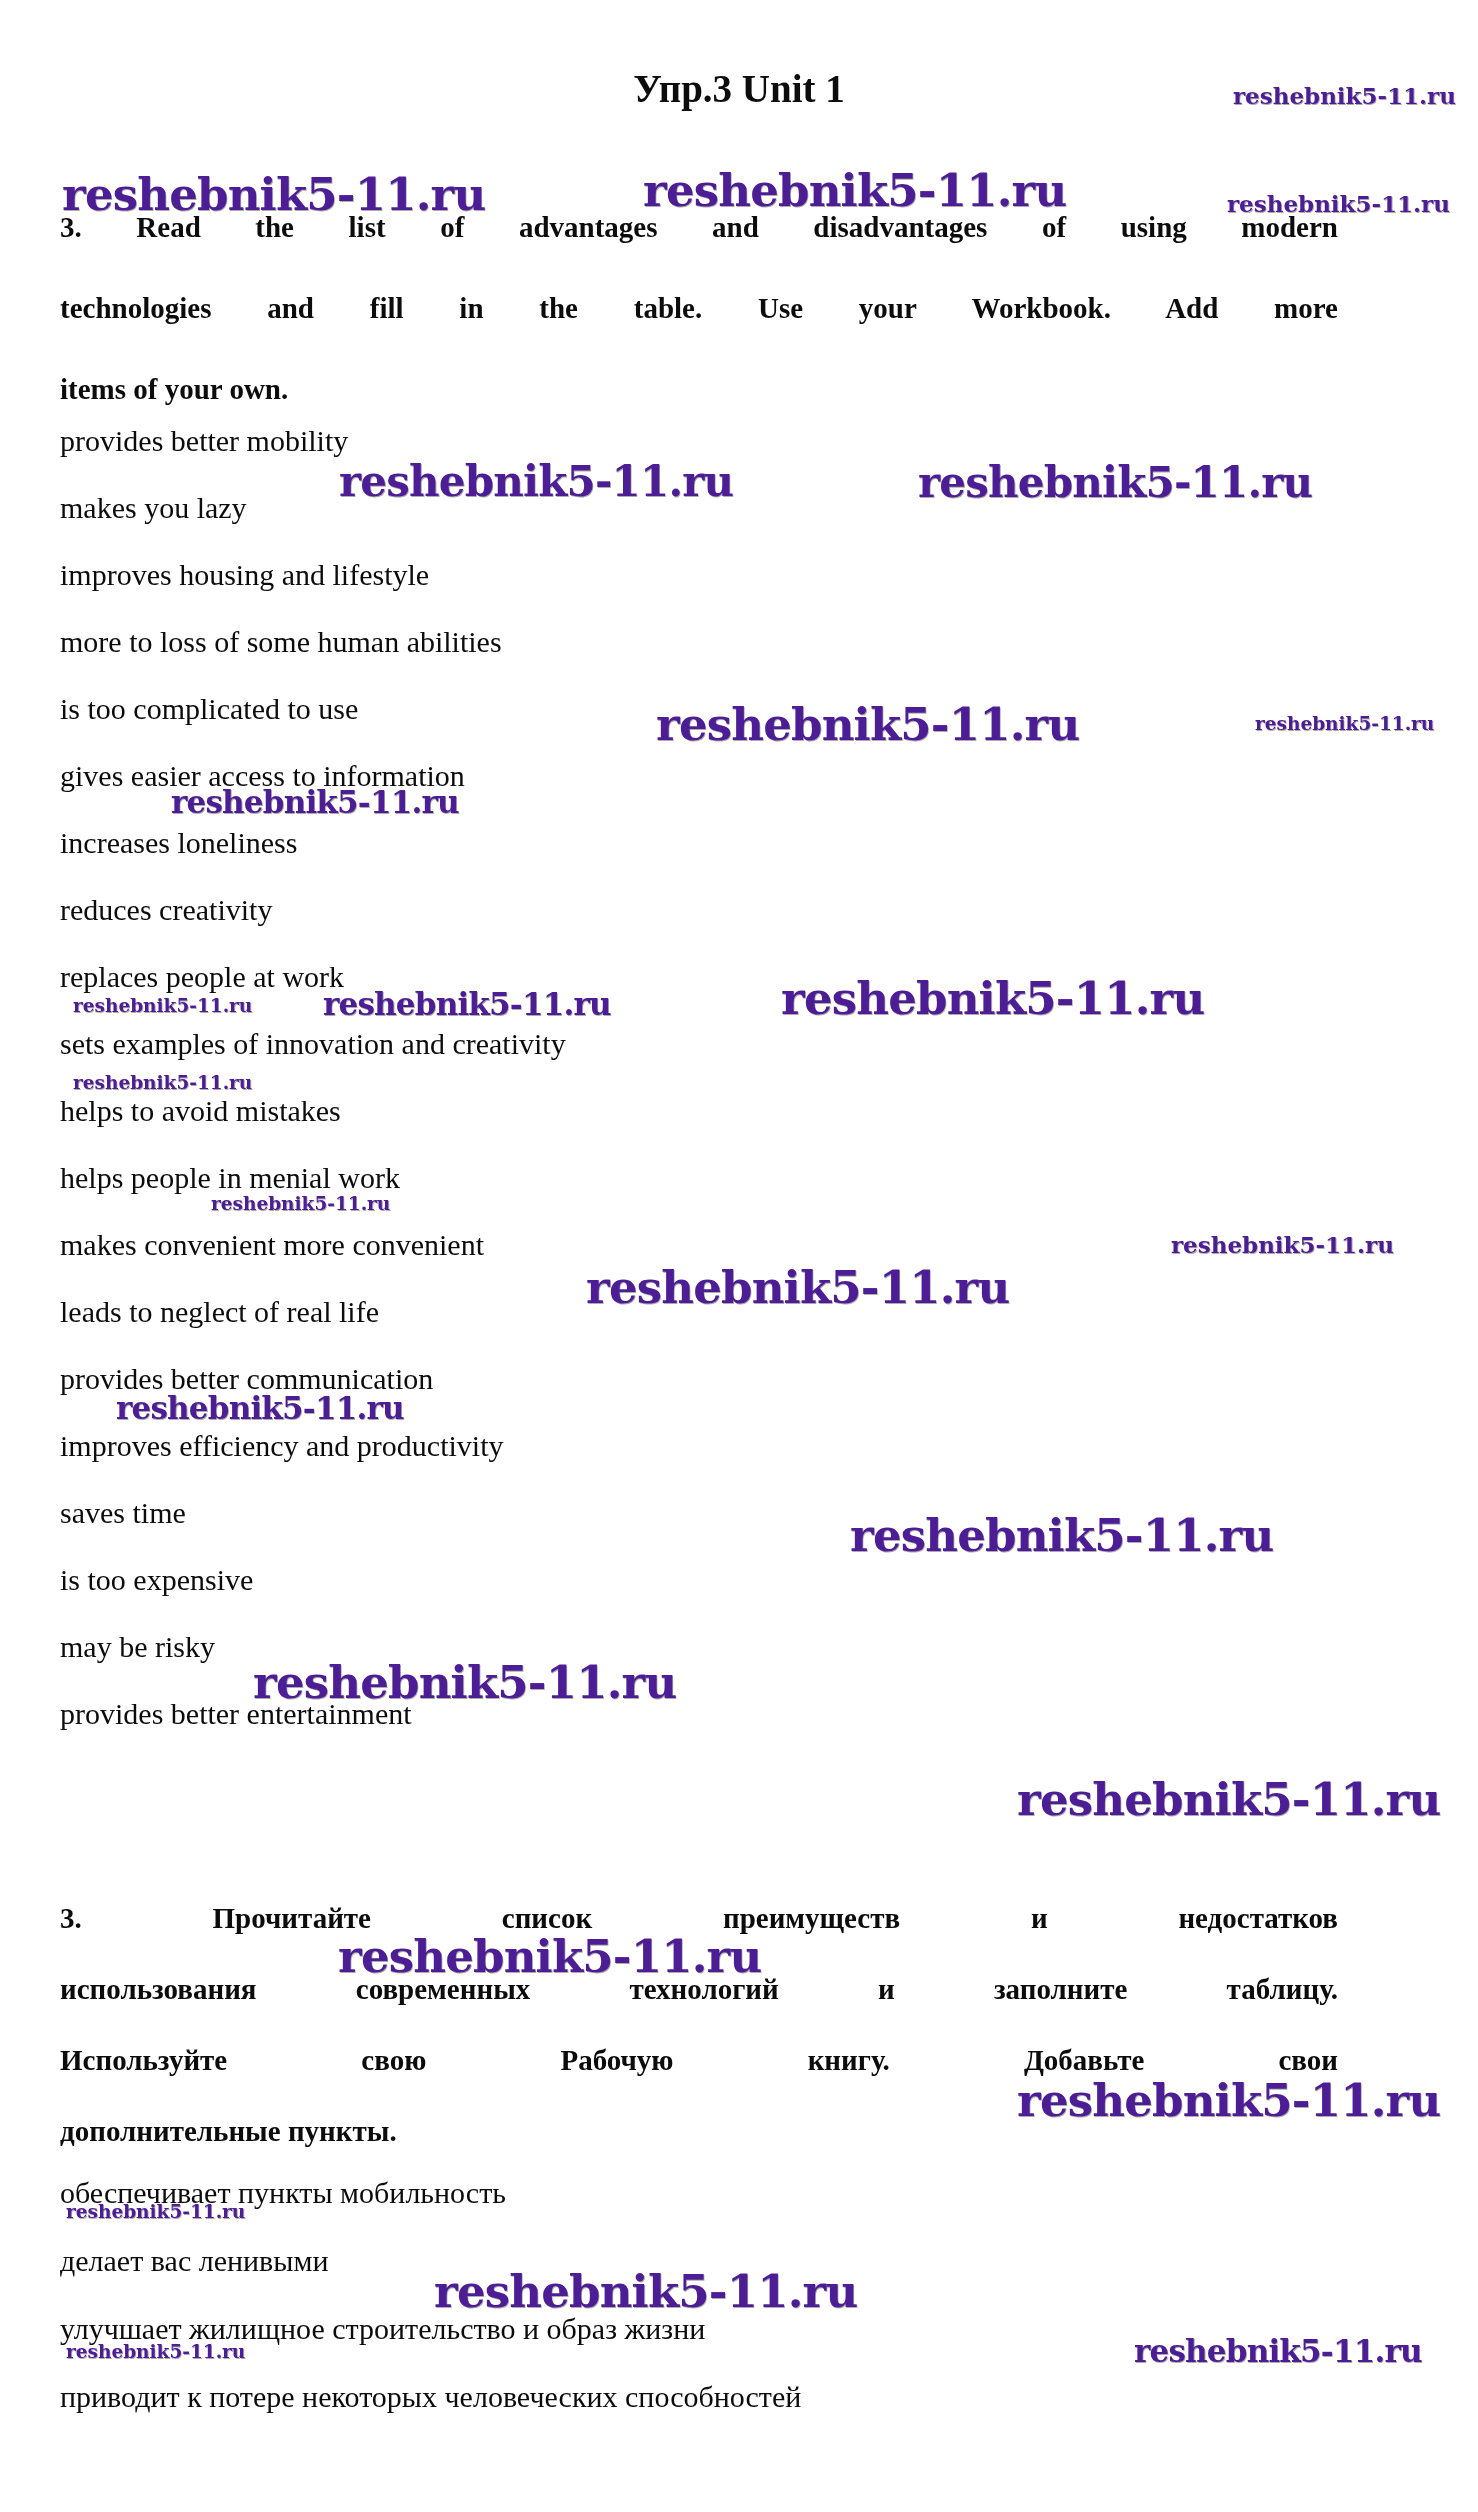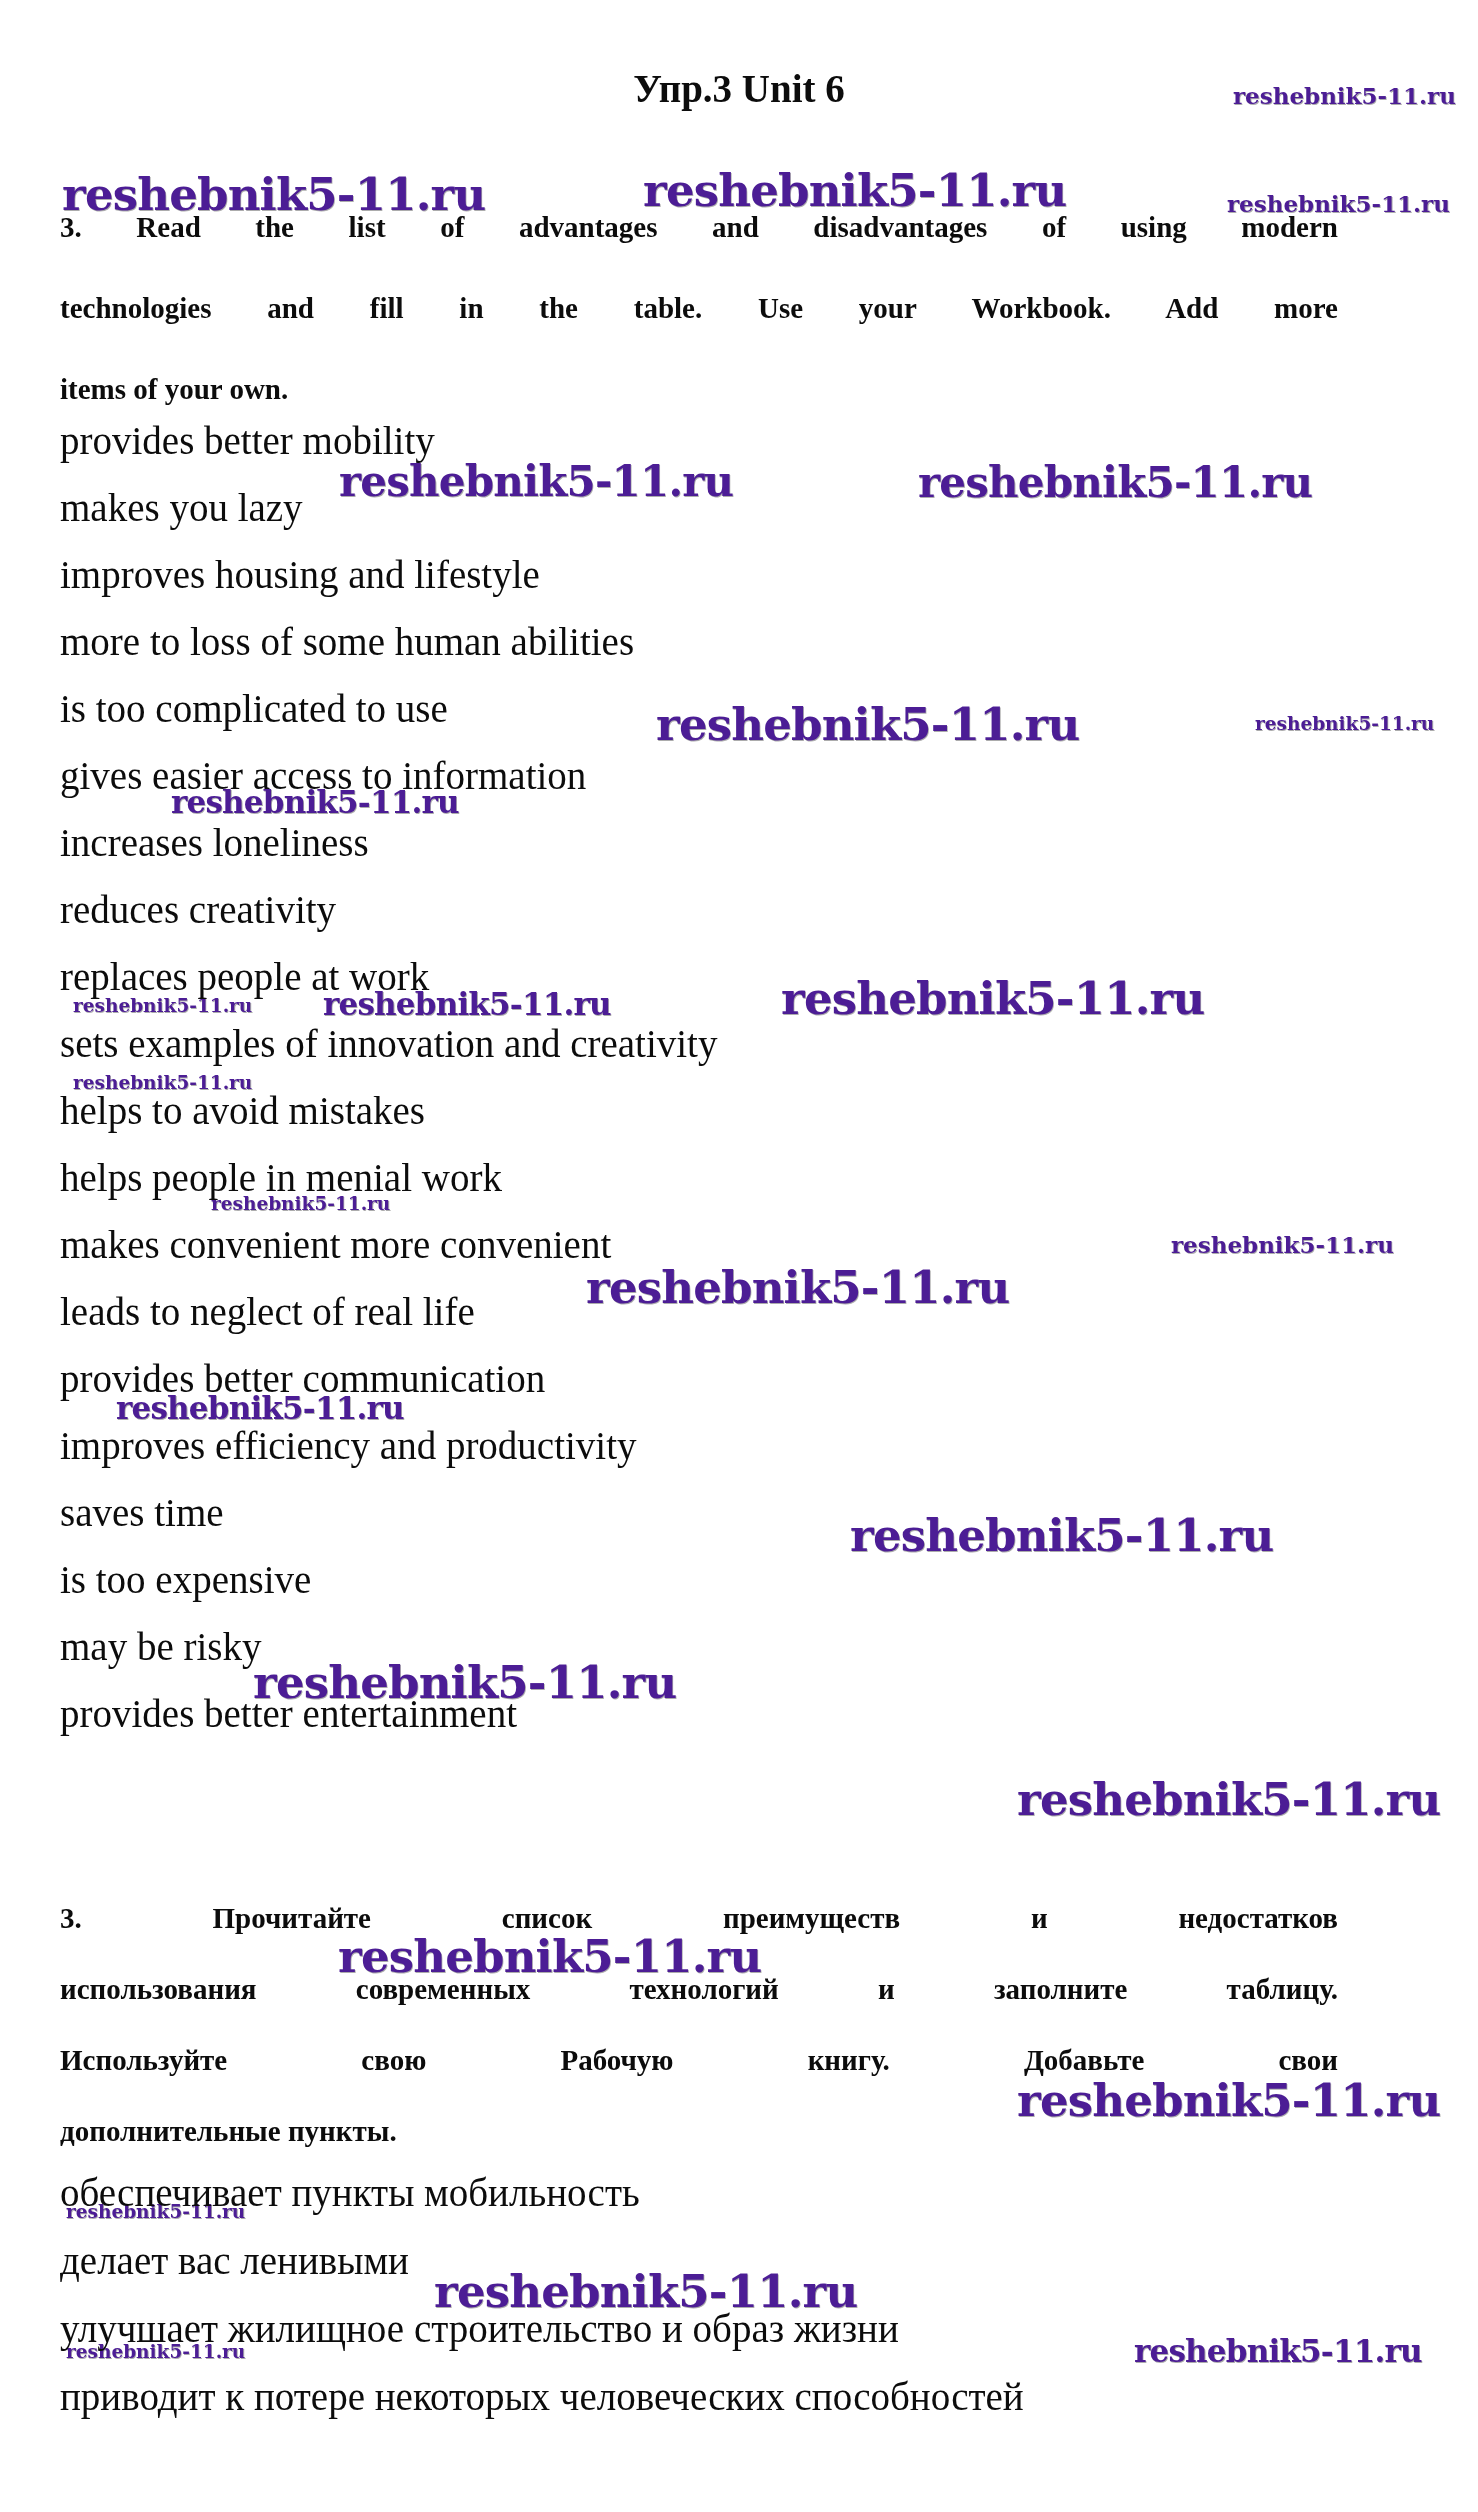--- a/index.html
+++ b/index.html
@@ -8,42 +8,42 @@
     font-family:"Liberation Serif","DejaVu Serif",serif;color:#0c0c0c;overflow:hidden;
   }
   .title{
     position:absolute;top:66px;left:0;width:100%;text-align:center;
     font-weight:bold;font-size:39px;letter-spacing:0px;
   }
   .heading{position:absolute;left:60px;width:1278px;font-weight:bold;font-size:29px;}
   .heading-en{top:187px;line-height:81px;}
   .heading-ru{top:1883px;line-height:71px;}
   .jl{text-align:justify;text-align-last:justify;}
-  .list{position:absolute;left:60px;width:1327px;font-size:39px;}
+  .list{position:absolute;left:60px;width:1327px;font-size:30px;}
   .list-en{top:407px;line-height:67px;}
   .list-ru{top:2159px;line-height:68px;}
   .item,.hline{white-space:nowrap;}
   .jl.hline{white-space:normal;}
   .wm{
     position:absolute;font-family:"DejaVu Serif","Liberation Serif",serif;font-weight:bold;
     color:#4c1d95;letter-spacing:-0.8px;white-space:nowrap;
     text-shadow:0.8px 0.8px 0 rgba(70,70,70,.45),-0.8px -0.8px 0 rgba(255,255,255,.7);
   }
   .wm-xl{font-size:45px;}
   .wm-lg{font-size:42px;}
   .wm-md{font-size:31px;}
   .wm-sm{font-size:23px;letter-spacing:0;}
   .wm-xs{font-size:18.5px;letter-spacing:0;}
 </style>
 </head>
 <body>
 
 <div class="page">
 
-  <div class="title">Упр.3 Unit 6</div>
+  <div class="title">Упр.3 Unit 1</div>
 
   <span class="wm wm-sm" style="left:1233px;top:82px;">reshebnik5-11.ru</span>
   <span class="wm wm-xl" style="left:62px;top:168px;">reshebnik5-11.ru</span>
   <span class="wm wm-xl" style="left:643px;top:164px;">reshebnik5-11.ru</span>
   <span class="wm wm-sm" style="left:1227px;top:190px;">reshebnik5-11.ru</span>
   <span class="wm wm-lg" style="left:339px;top:457px;">reshebnik5-11.ru</span>
   <span class="wm wm-lg" style="left:918px;top:458px;">reshebnik5-11.ru</span>
   <span class="wm wm-xl" style="left:656px;top:698px;">reshebnik5-11.ru</span>
   <span class="wm wm-xs" style="left:1255px;top:713px;">reshebnik5-11.ru</span>
   <span class="wm wm-md" style="left:171px;top:784px;">reshebnik5-11.ru</span>

